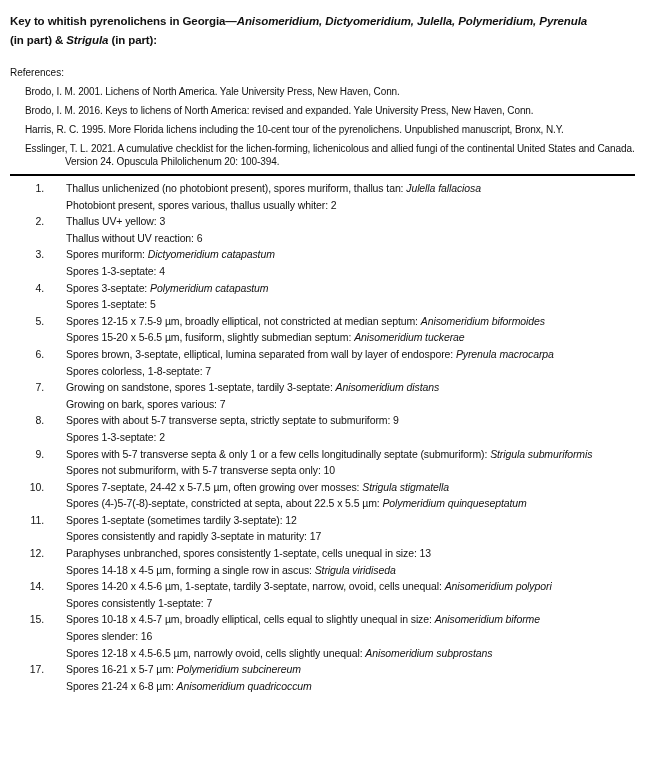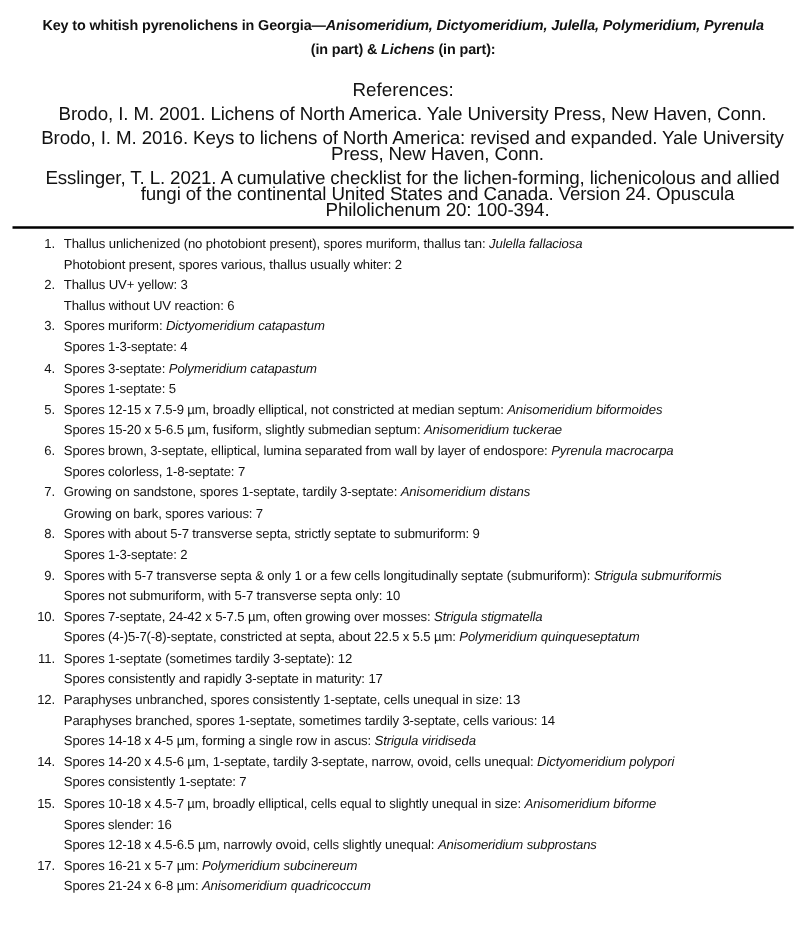--- a/index.html
+++ b/index.html
@@ -13,26 +13,25 @@
   }
   .page { padding: 12px 10px 0 10px; }
 
   
   .doc-title {
     font-size: 11.5px;
     font-weight: bold;
     line-height: 19px;
     letter-spacing: -0.1px;
     margin-bottom: 16px;
-    text-align: center;
   }
   .doc-title .ital { font-style: italic; }
 
   
-  .refs { font-size: 15px; line-height: 13px; text-align: center; }
+  .refs { font-size: 10px; line-height: 13px; }
   .ref-label { margin-bottom: 6px; }
   .ref {
     margin-bottom: 6px;
     padding-left: 55px;
     text-indent: -40px;
     letter-spacing: -0.1px;
   }
 
   
   .divider {
@@ -51,35 +50,37 @@
     letter-spacing: -0.1px;
   }
   .key-num {
     flex: 0 0 34px;
     text-align: right;
     padding-right: 0;
   }
   .key-lead {
     flex: 1 1 auto;
     padding-left: 7px;
+    margin-left: 15px;
   }
   .species { font-style: italic; }
 </style>
 </head>
 <body>
 
 <div class="page">
 
-  <h1 class="doc-title"><span>Key to whitish pyrenolichens in Georgia—</span><span class="ital">Anisomeridium, Dictyomeridium, Julella, Polymeridium, Pyrenula</span><br><span>(in part) &amp; </span><span class="ital">Lichens</span><span> (in part):</span></h1>
+  <h1 class="doc-title"><span>Key to whitish pyrenolichens in Georgia—</span><span class="ital">Anisomeridium, Dictyomeridium, Julella, Polymeridium, Pyrenula</span><br><span>(in part) &amp; </span><span class="ital">Strigula</span><span> (in part):</span></h1>
 
   <div class="refs">
     <div class="ref-label">References:</div>
     <div id="ref-list">
         <div class="ref">Brodo, I. M. 2001. Lichens of North America. Yale University Press, New Haven, Conn.</div>
         <div class="ref">Brodo, I. M. 2016. Keys to lichens of North America: revised and expanded. Yale University Press, New Haven, Conn.</div>
+        <div class="ref">Harris, R. C. 1995. More Florida lichens including the 10-cent tour of the pyrenolichens. Unpublished manuscript, Bronx, N.Y.</div>
         <div class="ref">Esslinger, T. L. 2021. A cumulative checklist for the lichen-forming, lichenicolous and allied fungi of the continental United States and Canada. Version 24. Opuscula Philolichenum 20: 100-394.</div>
       </div>
   </div>
 
   <hr class="divider">
 
   <div class="key-list" id="key-list">
       <div class="key-item">
         <div class="key-line">
           <span class="key-num">1.</span>
@@ -188,35 +189,31 @@
         <div class="key-line">
           <span class="key-num"></span>
           <span class="key-lead">Spores consistently and rapidly 3-septate in maturity: 17</span>
         </div>
       </div>
       <div class="key-item">
         <div class="key-line">
           <span class="key-num">12.</span>
           <span class="key-lead">Paraphyses unbranched, spores consistently 1-septate, cells unequal in size: 13</span>
         </div>
-        <div class="key-line">
-          <span class="key-num"></span>
-          <span class="key-lead">Paraphyses branched, spores 1-septate, sometimes tardily 3-septate, cells various: 14</span>
-        </div>
       </div>
       <div class="key-item">
         <div class="key-line">
           <span class="key-num"></span>
           <span class="key-lead">Spores 14-18 x 4-5 µm, forming a single row in ascus: <i class="species">Strigula viridiseda</i></span>
         </div>
       </div>
       <div class="key-item">
         <div class="key-line">
           <span class="key-num">14.</span>
-          <span class="key-lead">Spores 14-20 x 4.5-6 µm, 1-septate, tardily 3-septate, narrow, ovoid, cells unequal: <i class="species">Dictyomeridium polypori</i></span>
+          <span class="key-lead">Spores 14-20 x 4.5-6 µm, 1-septate, tardily 3-septate, narrow, ovoid, cells unequal: <i class="species">Anisomeridium polypori</i></span>
         </div>
         <div class="key-line">
           <span class="key-num"></span>
           <span class="key-lead">Spores consistently 1-septate: 7</span>
         </div>
       </div>
       <div class="key-item">
         <div class="key-line">
           <span class="key-num">15.</span>
           <span class="key-lead">Spores 10-18 x 4.5-7 µm, broadly elliptical, cells equal to slightly unequal in size: <i class="species">Anisomeridium biforme</i></span>

